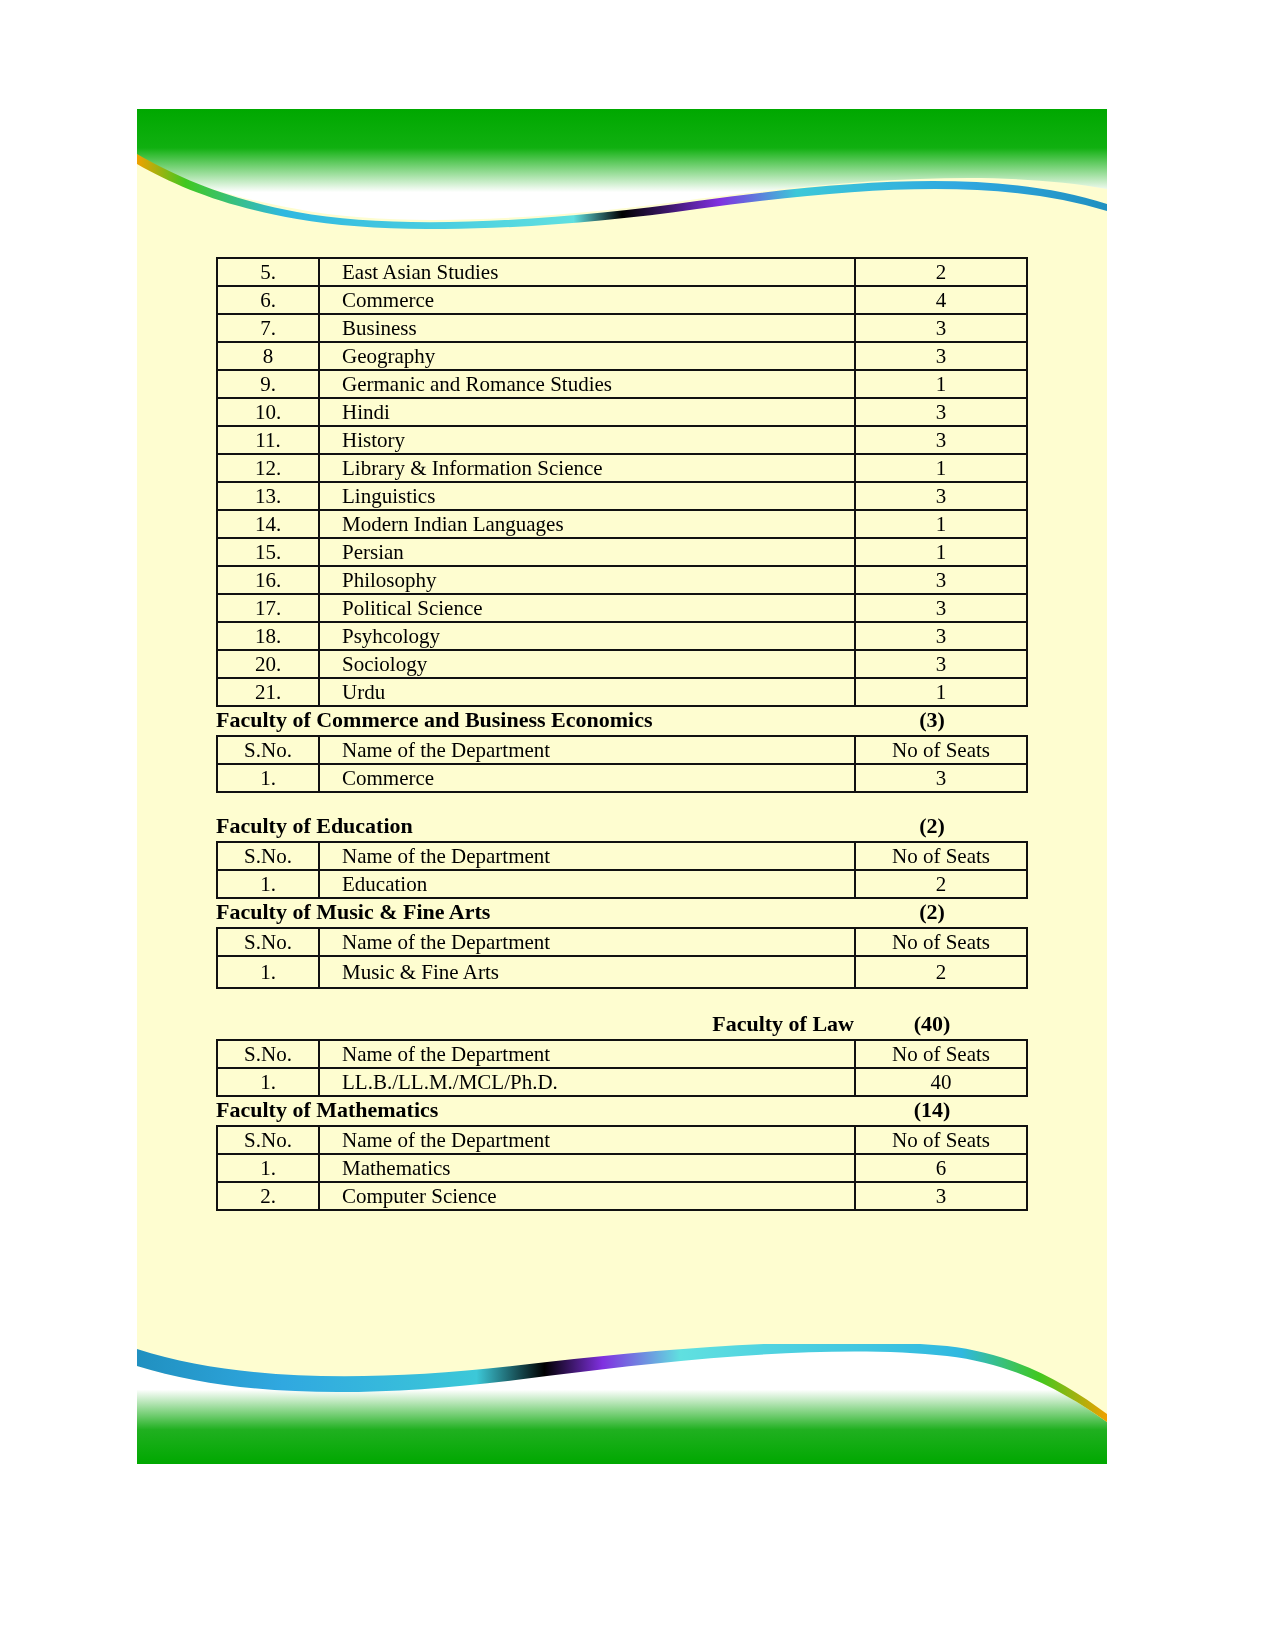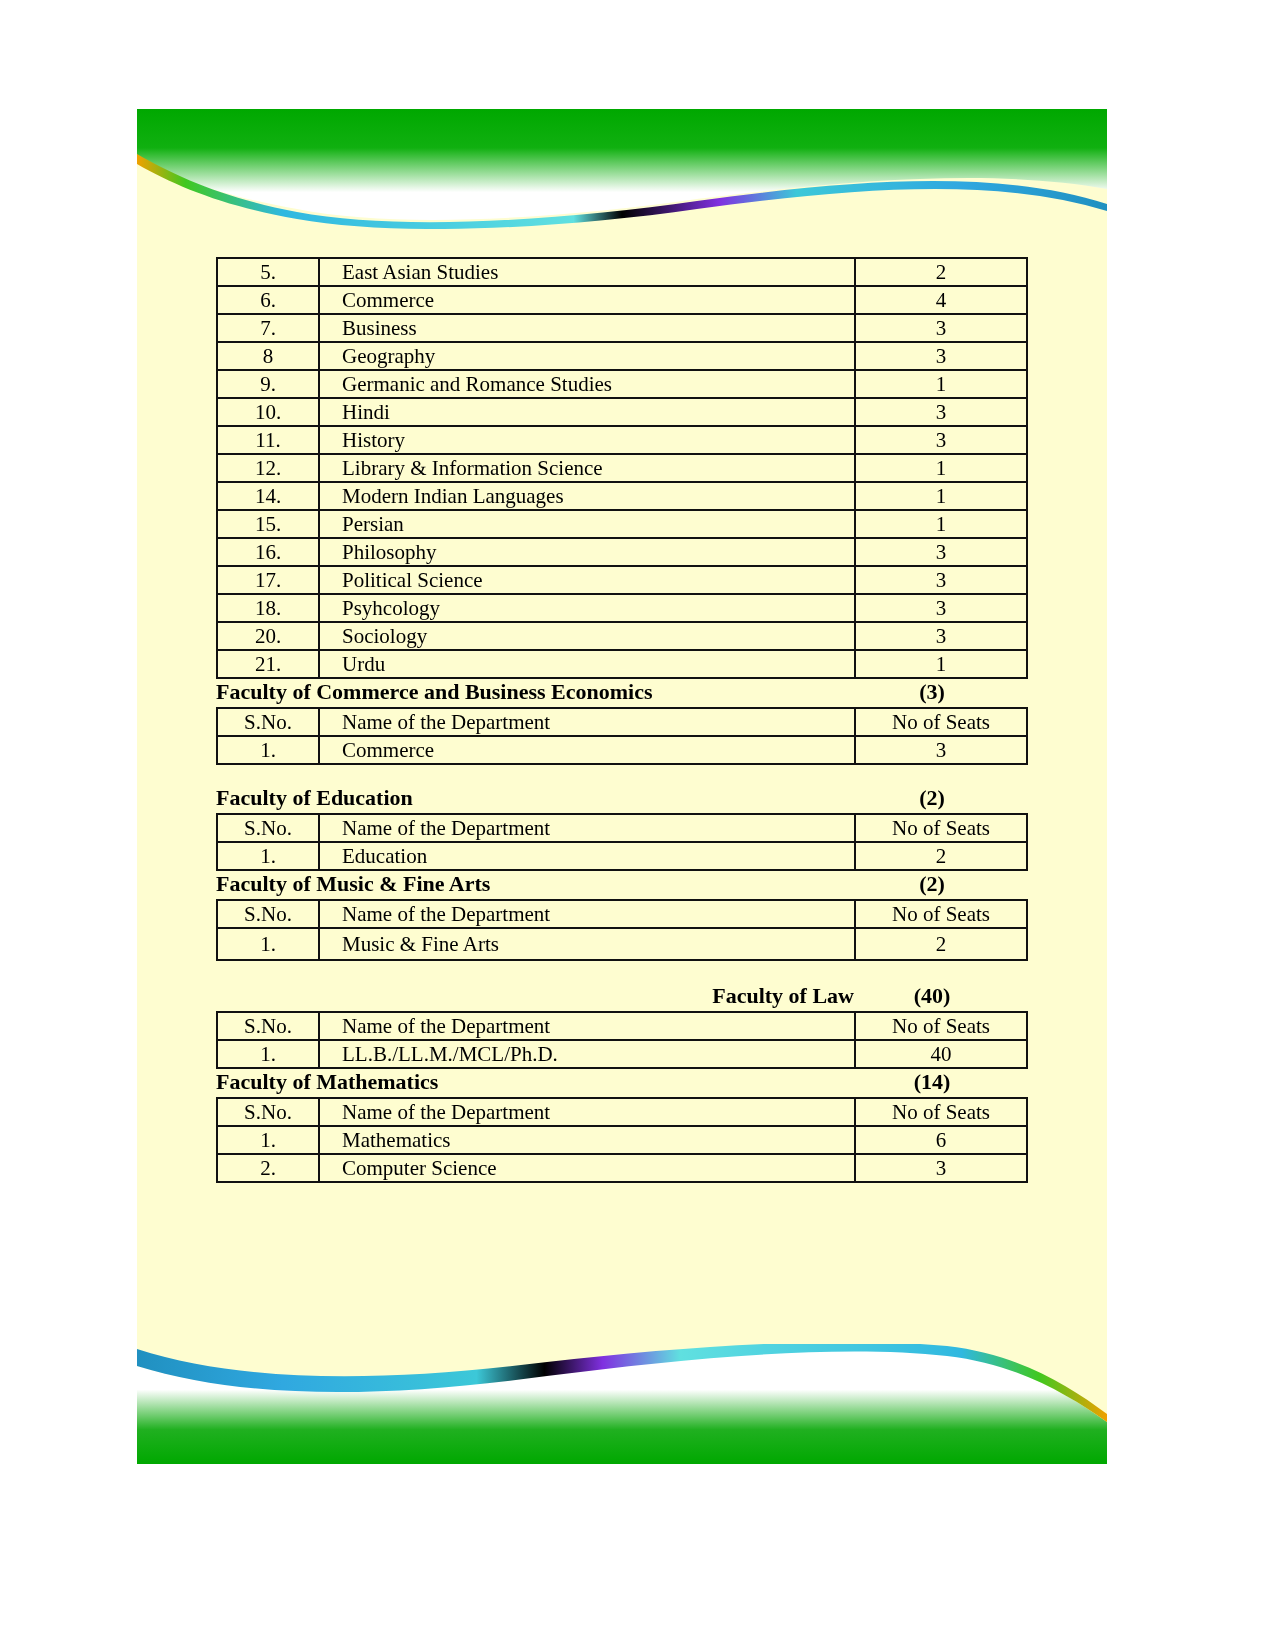--- a/index.html
+++ b/index.html
@@ -120,20 +120,25 @@
             <td class="sno">11.</td>
             <td class="name">History</td>
             <td class="seats">3</td>
           </tr>
         <tr>
             <td class="sno">12.</td>
             <td class="name">Library &amp; Information Science</td>
             <td class="seats">1</td>
           </tr>
         <tr>
+            <td class="sno">13.</td>
+            <td class="name">Linguistics</td>
+            <td class="seats">3</td>
+          </tr>
+        <tr>
             <td class="sno">14.</td>
             <td class="name">Modern Indian Languages</td>
             <td class="seats">1</td>
           </tr>
         <tr>
             <td class="sno">15.</td>
             <td class="name">Persian</td>
             <td class="seats">1</td>
           </tr>
         <tr>

